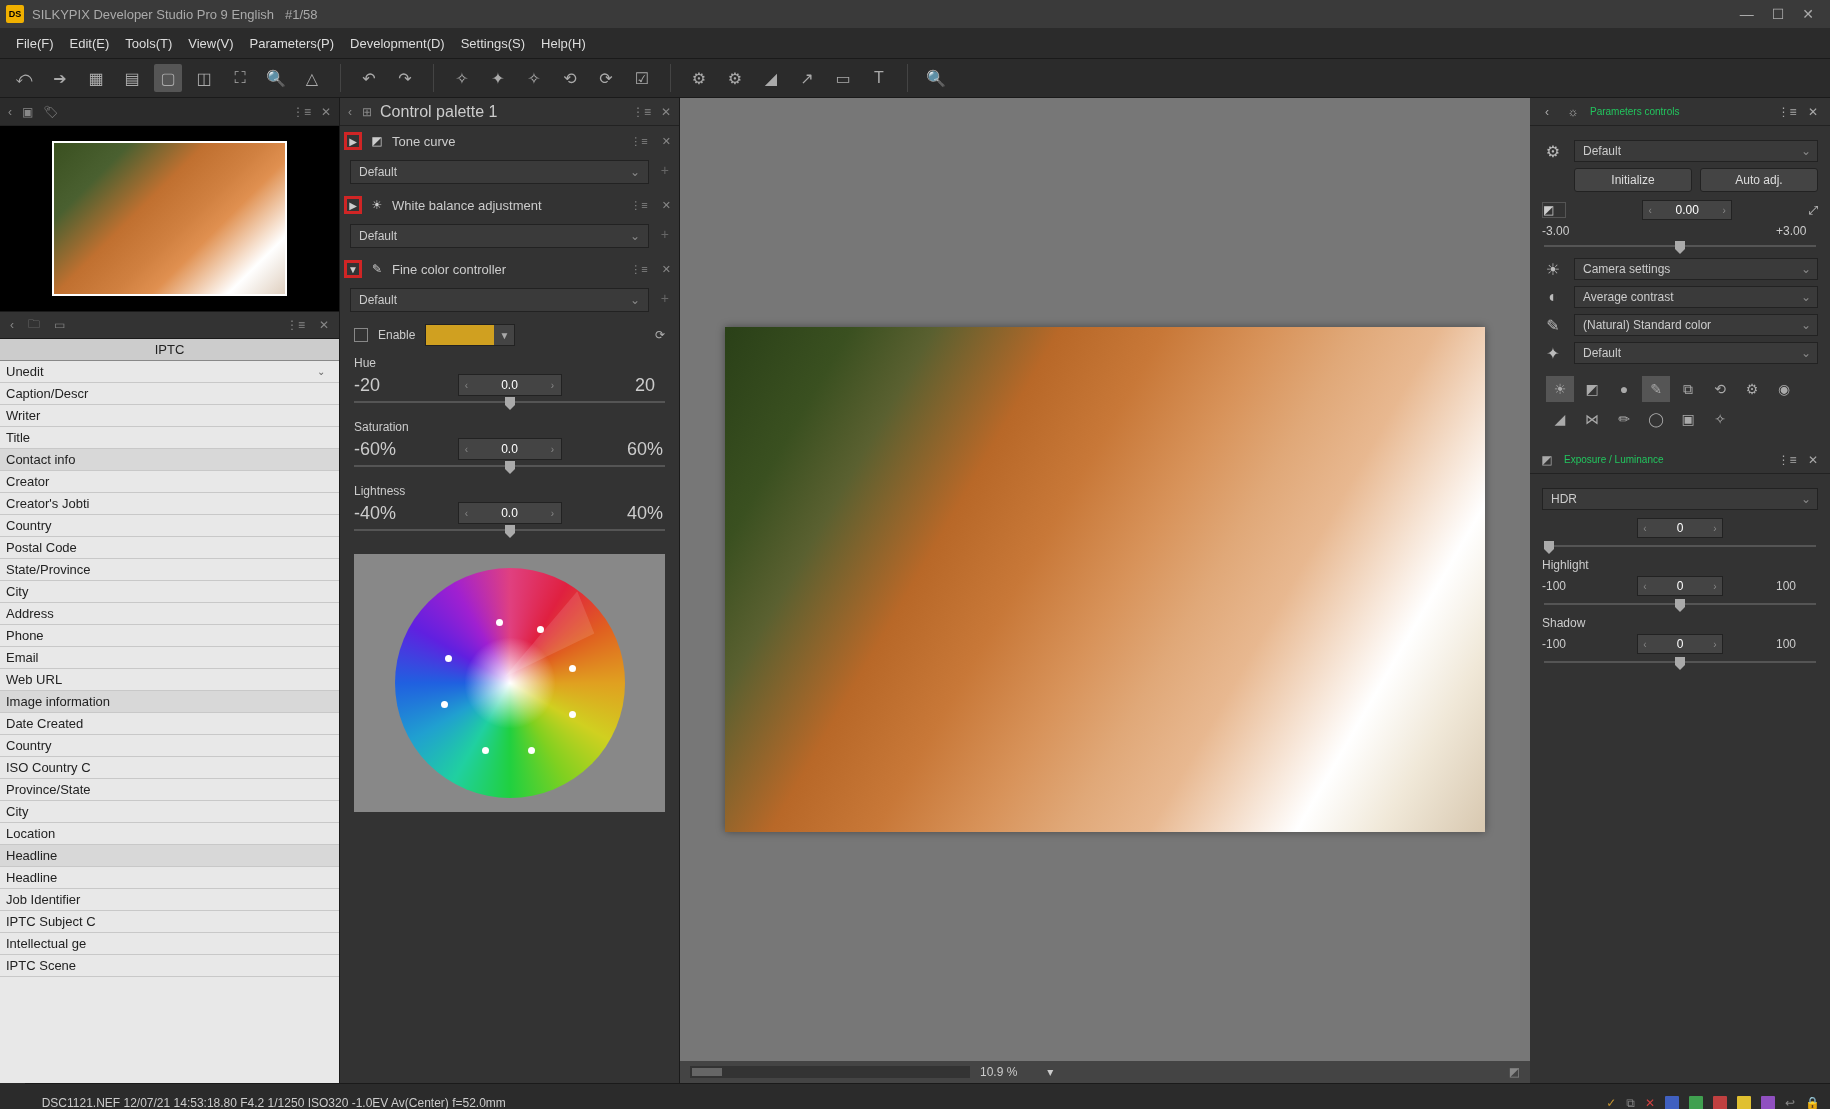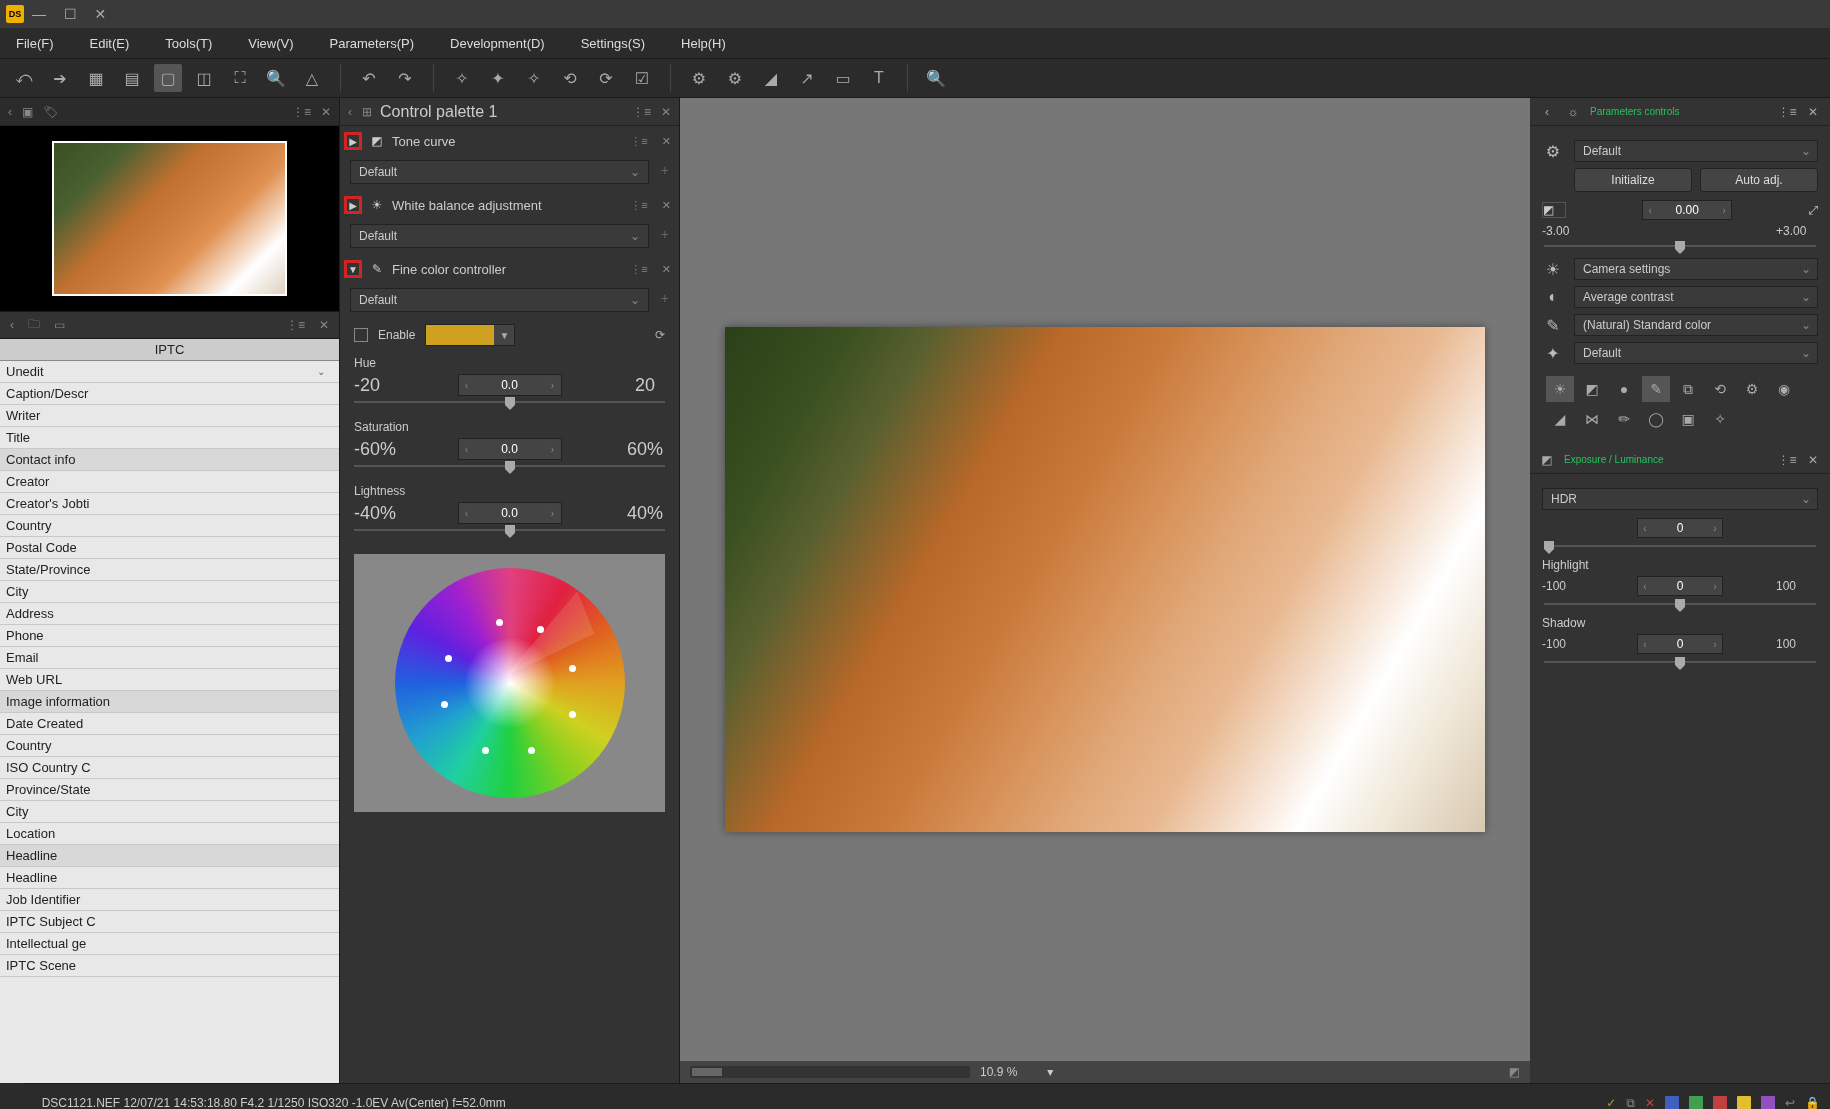--- a/index.html
+++ b/index.html
@@ -6,21 +6,21 @@
 body { background: #2b2b2b; color: #ccc; font-size: 12px; overflow: hidden; width: 1830px; height: 1109px; position: relative; }
 
 
 .titlebar { height: 28px; background: #3a3a3a; display: flex; align-items: center; padding: 0 6px; }
 .titlebar .logo { width: 18px; height: 18px; background: #f0b000; border-radius: 2px; margin-right: 8px; display:flex;align-items:center;justify-content:center;font-size:9px;font-weight:bold;color:#000;}
 .titlebar .title { color: #aaa; font-size: 13px; flex: 1; }
 .titlebar .win-controls { display: flex; gap: 18px; padding-right: 10px; }
 .titlebar .win-controls span { color: #aaa; cursor: pointer; font-size: 14px; }
 
 
-.menubar { height: 30px; background: #2b2b2b; display: flex; align-items: center; padding: 0 8px; gap: 20px; }
+.menubar { height: 30px; background: #2b2b2b; display: flex; align-items: center; padding: 0 8px; gap: 0; }
 .menubar .item { padding: 4px 8px; color: #ddd; font-size: 13px; cursor: pointer; }
 
 
 .toolbar { height: 40px; background: #2b2b2b; border-top: 1px solid #1a1a1a; border-bottom: 1px solid #1a1a1a; display: flex; align-items: center; padding: 0 10px; gap: 8px; }
 .toolbar .sep { width: 1px; height: 28px; background: #444; margin: 0 6px; }
 .toolbar .tbtn { width: 28px; height: 28px; display:flex;align-items:center;justify-content:center; color:#aaa; font-size:16px; cursor:pointer; border-radius:2px;}
 .toolbar .tbtn.active { background:#555; }
 
 
 .main { display: flex; height: calc(1109px - 28px - 30px - 40px - 26px); }
@@ -123,20 +123,24 @@
 
 
 .left-sub-hdr{height:28px;background:#333;display:flex;align-items:center;padding:0 6px;gap:6px;border-top:1px solid #1a1a1a;border-bottom:1px solid #1a1a1a;}
 .left-sub-hdr .icn{color:#888;font-size:12px;cursor:pointer;padding:2px 4px;}
 </style>
 </head>
 <body>
 
 <div class="titlebar">
   <div class="logo">DS</div>
+  <div class="title">
+    <span>SILKYPIX Developer Studio Pro 9 English</span>&nbsp;&nbsp;
+    <span>#1/58</span>
+  </div>
   <div class="win-controls">
     <span>—</span>
     <span>☐</span>
     <span>✕</span>
   </div>
 </div>
 
 <div class="menubar">
   <div class="item">File(F)</div>
   <div class="item">Edit(E)</div>

